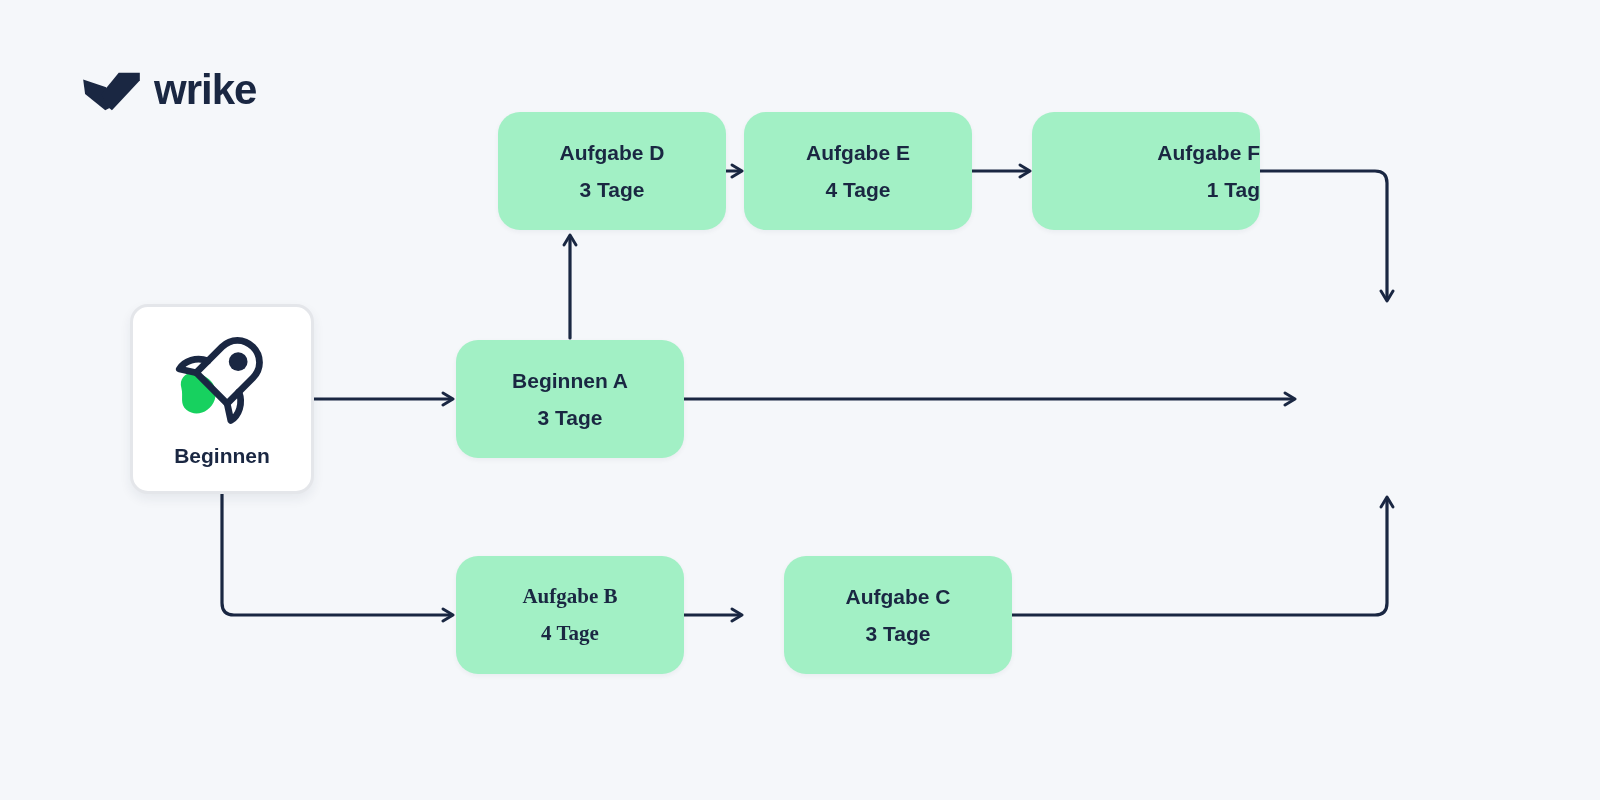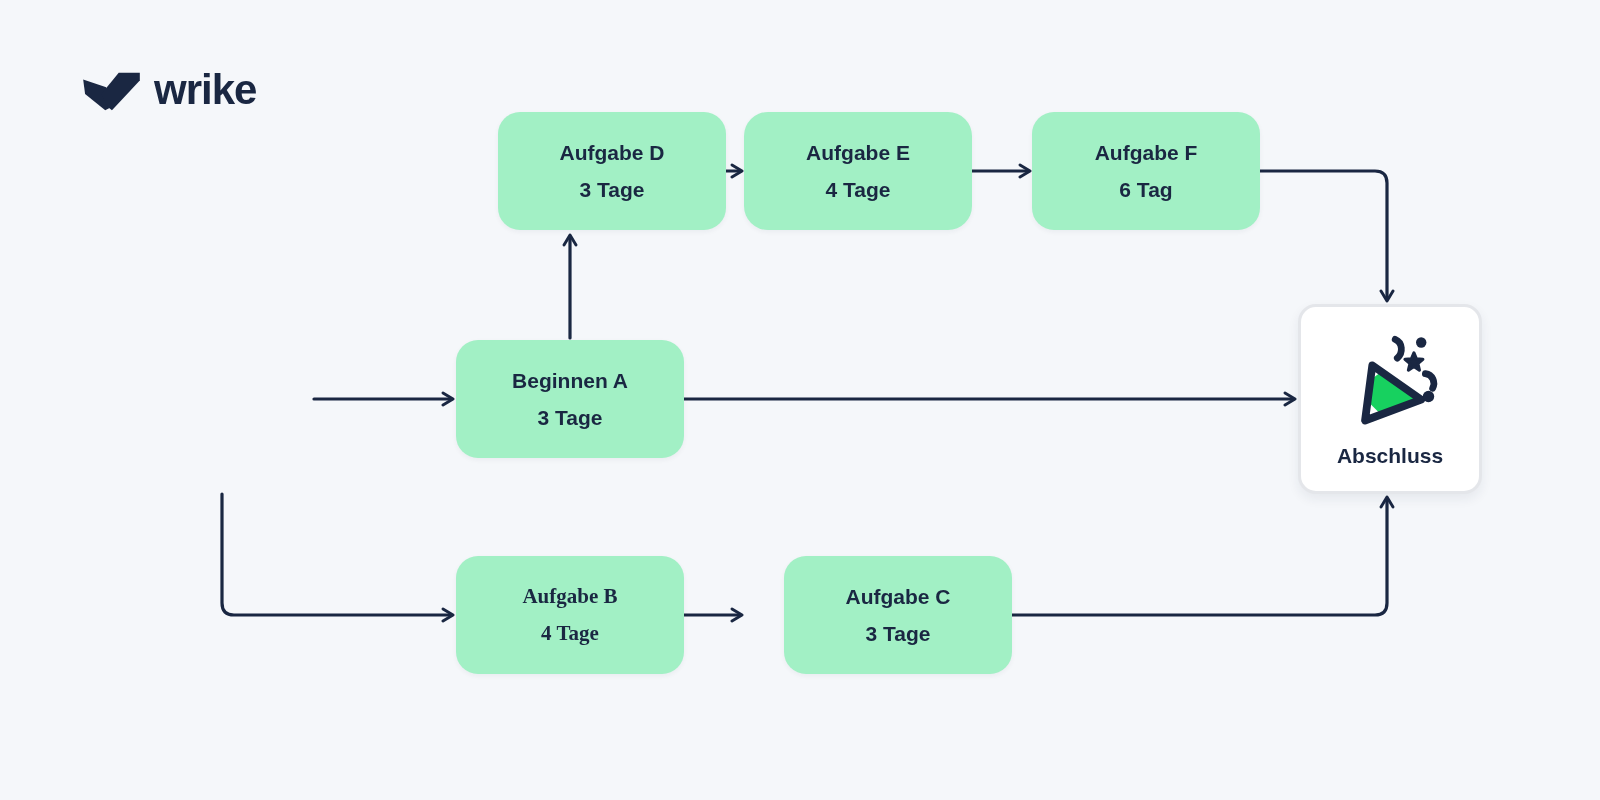--- a/index.html
+++ b/index.html
@@ -37,22 +37,22 @@
   .task{
     position:absolute;z-index:1;
     width:228px;height:118px;border-radius:22px;
     background:var(--task-fill);
     display:flex;flex-direction:column;align-items:center;justify-content:center;gap:14px;
     box-shadow:0 2px 5px rgba(26,39,66,0.05);
     cursor:pointer;
   }
   .task .t,.task .d{font-weight:700;font-size:21px;line-height:1.1;color:var(--ink);}
   #task-d{left:480px;top:112px;margin-left:18px;}
-  #task-e{left:744px;top:112px;border-radius:24px;}
-  #task-f{left:1032px;top:112px;}
+  #task-e{left:744px;top:112px;}
+  #task-f{left:1032px;top:112px;align-items:flex-end;}
   #task-a{left:456px;top:340px;}
   #task-b{left:456px;top:556px;font-family:Liberation Serif, serif;}
   #task-c{left:784px;top:556px;}
 
   
   .card{
     position:absolute;z-index:1;
     width:184px;height:190px;
     background:var(--card-bg);
     border:3px solid var(--card-border);
@@ -96,39 +96,33 @@
     <path class="edge" d="M570,338 V237" marker-end="url(#arrow)"></path>
     <path class="edge" d="M684,171 H740" marker-end="url(#arrow)"></path>
     <path class="edge" d="M972,171 H1028" marker-end="url(#arrow)"></path>
     <path class="edge" d="M1260,171 H1375 Q1387,171 1387,183 V299" marker-end="url(#arrow)"></path>
     <path class="edge" d="M684,399 H1293" marker-end="url(#arrow)"></path>
     <path class="edge" d="M222,494 V603 Q222,615 234,615 H451" marker-end="url(#arrow)"></path>
     <path class="edge" d="M684,615 H740" marker-end="url(#arrow)"></path>
     <path class="edge" d="M972,615 H1375 Q1387,615 1387,603 V499" marker-end="url(#arrow)"></path>
   </svg>
 
+  <div class="card" id="start-node">
+    <svg width="104" height="104" viewBox="0 0 100 100" aria-hidden="true">
+      <path class="icon-green" d="M11,56 C8,46 17,38 28,42 C40,46 47,56 43,67 C39,79 25,84 16,77 C9,71 13,64 11,56 Z"></path>
+      <g transform="rotate(45 50 46)">
+        <path class="icon-stroke" d="M50,4 C62,4 71,13 71,25 L71,60 L29,60 L29,25 C29,13 38,4 50,4 Z"></path>
+        <path class="icon-stroke" d="M29,44 C18,49 13,60 15,69 L29,60"></path>
+        <path class="icon-stroke" d="M71,44 C82,49 87,60 85,69 L71,60"></path>
+        <circle class="icon-fill" cx="50" cy="24" r="9"></circle>
+      </g>
+    </svg>
+    <div class="label">Beginnen</div>
+  </div>
 
-  <div class="card" id="end-node">
-    <svg width="104" height="104" viewBox="0 0 100 100" aria-hidden="true">
-      <defs>
-        <clipPath id="cone-clip">
-            <path d="M33,34 L80,67 L26,87 Z"></path>
-          </clipPath>
-      </defs>
-      <path class="icon-white" d="M33,34 L80,67 L26,87 Z"></path>
-      <polygon class="icon-green" points="18,58 42,40 82,72 48,88" clip-path="url(#cone-clip)"></polygon>
-      <path class="icon-stroke-thick" d="M33,34 L80,67 L26,87 Z"></path>
-      <path class="icon-stroke" d="M55,9 C62,12 63,22 57,27"></path>
-      <circle class="icon-fill" cx="80" cy="12" r="5"></circle>
-      <path class="icon-star" d="M73,22 L75.4,27.8 L81.6,28.2 L76.8,32.2 L78.3,38.6 L73,35 L67.7,38.6 L69.2,32.2 L64.4,28.2 L70.6,27.8 Z"></path>
-      <path class="icon-stroke" d="M84,42 C91,43 94,50 91,56"></path>
-      <circle class="icon-fill" cx="87" cy="64" r="5.5"></circle>
-    </svg>
-    <div class="label">Abschluss</div>
-  </div>
 
   <div class="task" id="task-a">
     <div class="t">Beginnen A</div>
     <div class="d">3 Tage</div>
   </div>
   <div class="task" id="task-b">
     <div class="t">Aufgabe B</div>
     <div class="d">4 Tage</div>
   </div>
   <div class="task" id="task-c">
@@ -138,16 +132,16 @@
   <div class="task" id="task-d">
     <div class="t">Aufgabe D</div>
     <div class="d">3 Tage</div>
   </div>
   <div class="task" id="task-e">
     <div class="t">Aufgabe E</div>
     <div class="d">4 Tage</div>
   </div>
   <div class="task" id="task-f">
     <div class="t">Aufgabe F</div>
-    <div class="d">6 Tag</div>
+    <div class="d">1 Tag</div>
   </div>
 
 </div>
 
 </body></html>

